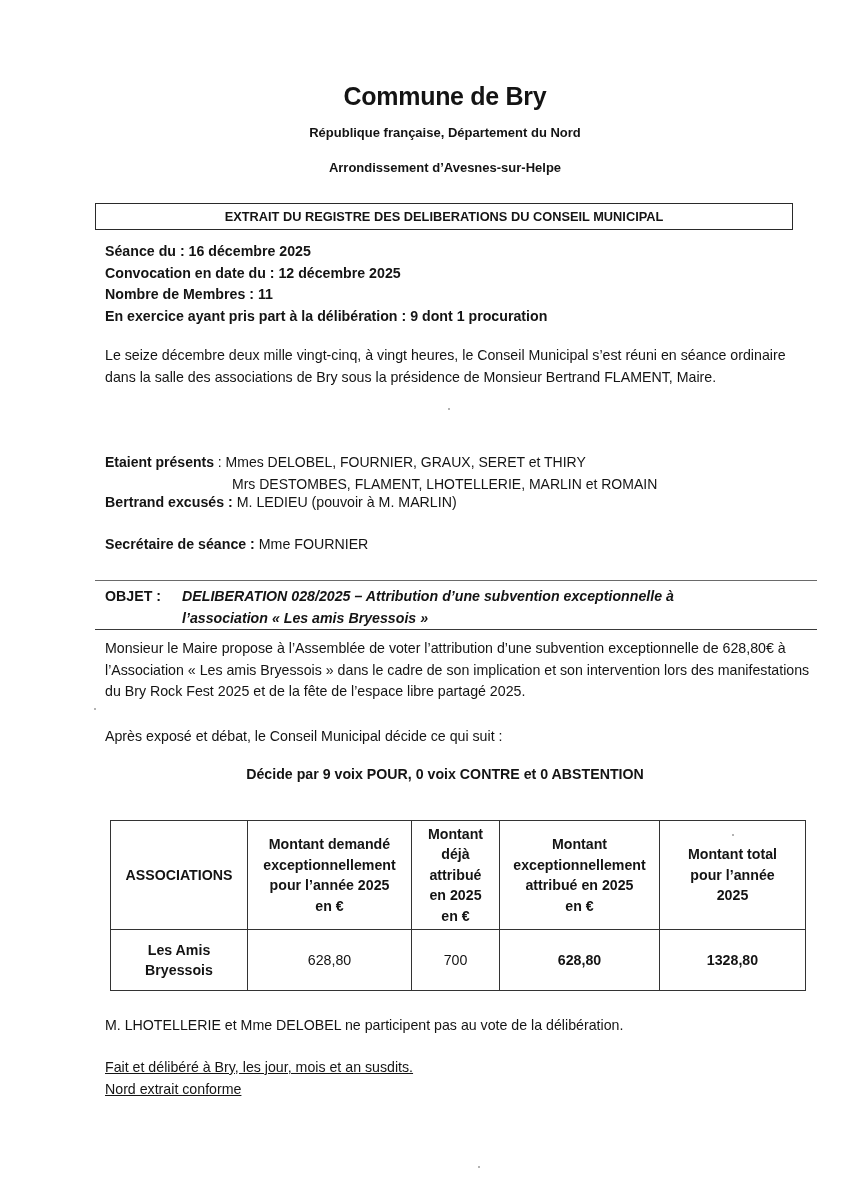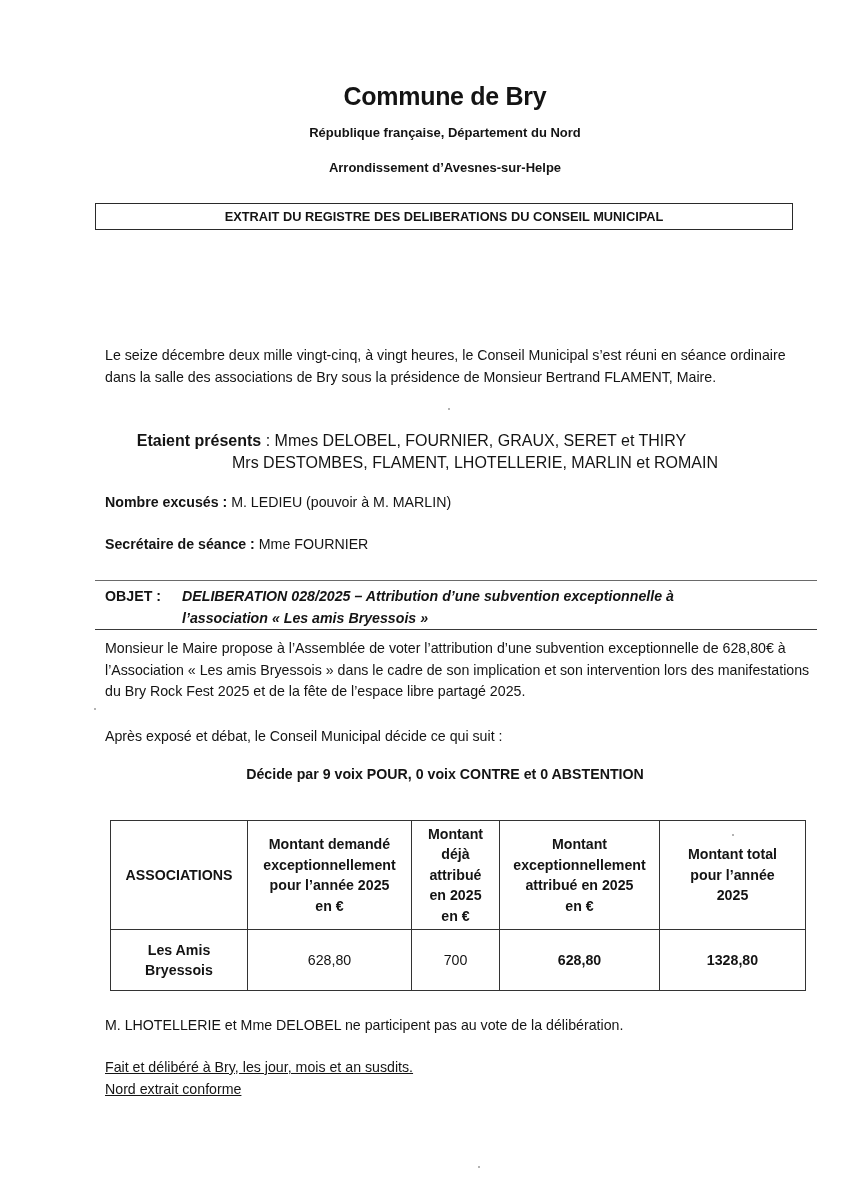--- a/index.html
+++ b/index.html
@@ -20,21 +20,21 @@
   .register-box { position: absolute; left: 75px; top: 203px; width: 698px; height: 27px;
     border: 1.3px solid #2a2a2a; box-sizing: border-box;
     display: flex; align-items: center; justify-content: center;
     font-size: 12.8px; font-weight: bold; }
 
   .meta { position: absolute; left: 85px; top: 241px; font-size: 14.2px; font-weight: bold; line-height: 21.5px; }
 
   .para { position: absolute; left: 85px; width: 715px; font-size: 14.2px; line-height: 21.5px; }
   .intro { top: 345px; }
 
-  .presence { position: absolute; left: 85px; top: 430px; font-size: 16px; line-height: 21.5px; text-align: center; }
+  .presence { position: absolute; left: 85px; top: 452px; font-size: 14px; line-height: 21.5px; }
   .presence .lbl { font-weight: bold; }
   .presence .row2 { padding-left: 127px; }
 
   .absents { position: absolute; left: 85px; top: 494px; font-size: 14.2px; }
   .secretaire { position: absolute; left: 85px; top: 536px; font-size: 14.2px; }
   .lbl { font-weight: bold; }
 
   .rule { position: absolute; left: 75px; width: 722px; border-top: 1.3px solid #3a3a3a; }
   .rule-top { top: 580px; border-top-color: #6a6a6a; border-top-width: 1px; }
   .rule-bottom { top: 629px; }
@@ -73,32 +73,38 @@
 <div class="page">
 
   <div class="title">Commune de Bry</div>
   <div class="subtitle sub1">République française, Département du Nord</div>
   <div class="subtitle sub2">Arrondissement d’Avesnes-sur-Helpe</div>
 
   <div class="register-box">
     <span>EXTRAIT DU REGISTRE DES DELIBERATIONS DU CONSEIL MUNICIPAL</span>
   </div>
 
+  <div class="meta">
+    <div>Séance du : 16 décembre 2025</div>
+    <div>Convocation en date du : 12 décembre 2025</div>
+    <div>Nombre de Membres : 11</div>
+    <div>En exercice ayant pris part à la délibération : 9 dont 1 procuration</div>
+  </div>
 
   <div class="para intro">Le seize décembre deux mille vingt-cinq, à vingt heures, le Conseil Municipal s’est réuni en séance ordinaire dans la salle des associations de Bry sous la présidence de Monsieur Bertrand FLAMENT, Maire.</div>
 
   <div class="presence">
     <div>
       <span class="lbl">Etaient présents</span><span> : </span><span>Mmes DELOBEL, FOURNIER, GRAUX, SERET et THIRY</span>
     </div>
     <div class="row2">Mrs DESTOMBES, FLAMENT, LHOTELLERIE, MARLIN et ROMAIN</div>
   </div>
 
   <div class="absents">
-    <span class="lbl">Nombre excusés : </span><span>M. LEDIEU (pouvoir à M. MARLIN)</span>
+    <span class="lbl">Bertrand excusés : </span><span>M. LEDIEU (pouvoir à M. MARLIN)</span>
   </div>
 
   <div class="secretaire">
     <span class="lbl">Secrétaire de séance : </span><span>Mme FOURNIER</span>
   </div>
 
   <div class="rule rule-top"></div>
   <div class="objet">
     <span class="obj-label">OBJET :</span><span class="obj-text"><span>DELIBERATION 028/2025 – Attribution d’une subvention exceptionnelle à</span><br><span>l’association « Les amis Bryessois »</span></span>
   </div>

